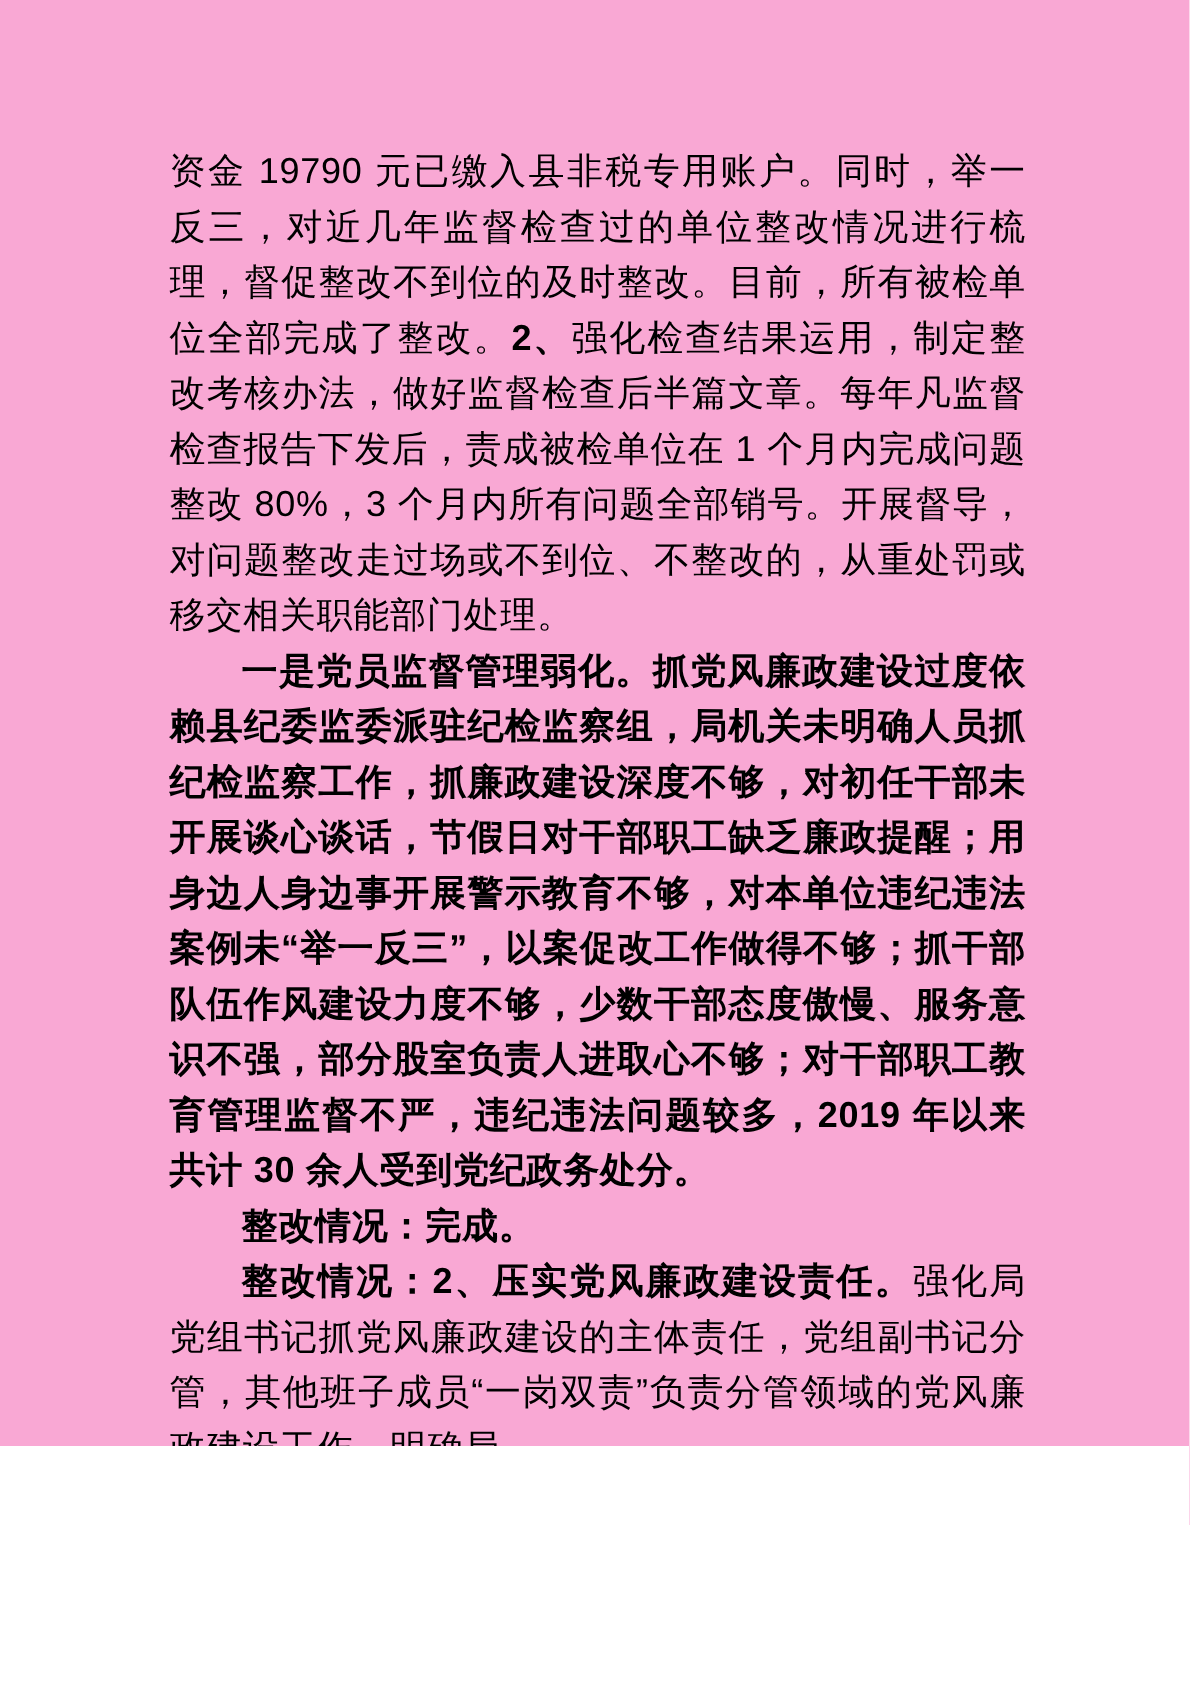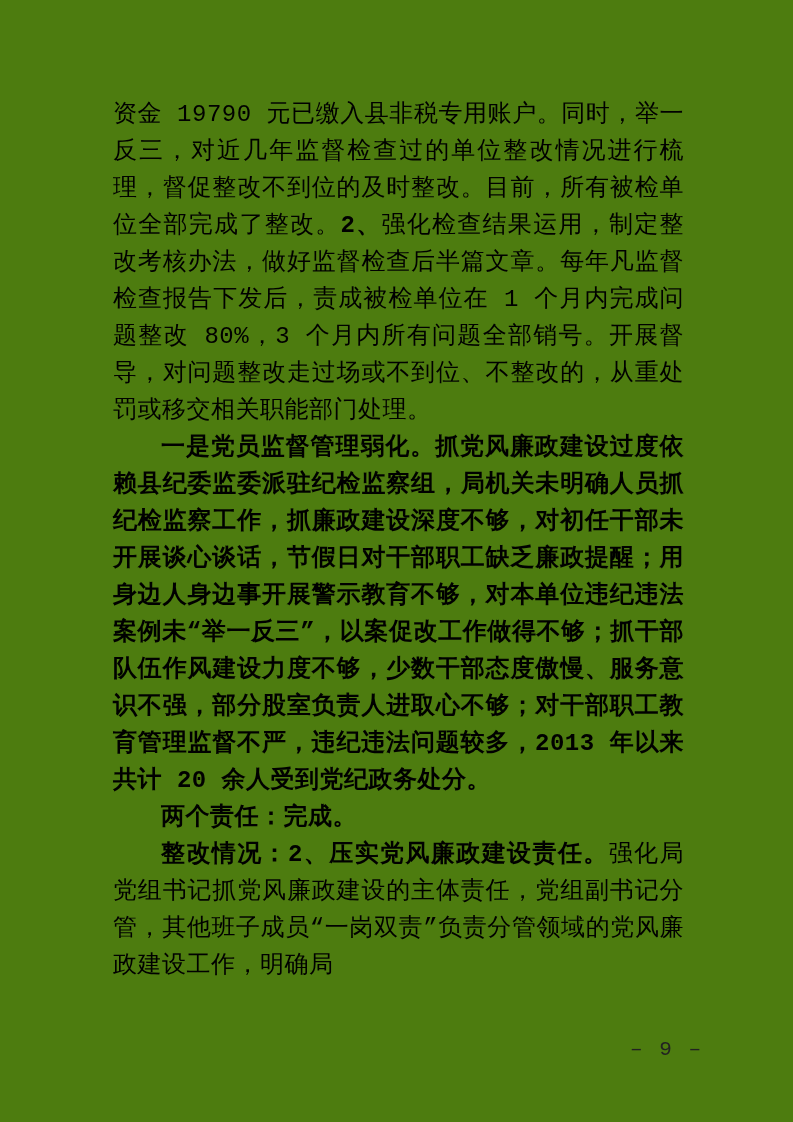--- a/index.html
+++ b/index.html
@@ -3,24 +3,24 @@
 <meta charset="utf-8">
 <style>
   html, body {
     margin: 0;
     padding: 0;
     background: #ffffff;
   }
   .page {
     position: relative;
     width: 793px;
-    height: 1122px;
-    background: #4d7c0f;
+    height: 964px;
+    background: #f9a8d4;
     overflow: hidden;
-    font-family: Liberation Mono, monospace;
+    font-family: Liberation Sans, sans-serif;
     color: #000000;
   }
   .content {
     position: absolute;
     left: 113px;
     top: 96px;
     width: 571px;
     font-size: 24px;
     line-height: 37px;
     text-align: justify;
@@ -55,23 +55,23 @@
 
 <div class="page">
   <div class="content">
 
     <p>
       <span>资金 19790 元已缴入县非税专用账户。同时，举一反三，对近几年监督检查过的单位整改情况进行梳理，督促整改不到位的及时整改。目前，所有被检单位全部完成了整改。</span><span class="bold">2、</span><span>强化检查结果运用，制定整改考核办法，做好监督检查后半篇文章。每年凡监督检查报告下发后，责成被检单位在 1 个月内完成问题整改 80%，3 个月内所有问题全部销号。开展督导，对问题整改走过场或不到位、不整改的，从重处罚或移交相关职能部门处理。</span>
     </p>
 
 
 
-    <p class="bold indent">一是党员监督管理弱化。抓党风廉政建设过度依赖县纪委监委派驻纪检监察组，局机关未明确人员抓纪检监察工作，抓廉政建设深度不够，对初任干部未开展谈心谈话，节假日对干部职工缺乏廉政提醒；用身边人身边事开展警示教育不够，对本单位违纪违法案例未“举一反三”，以案促改工作做得不够；抓干部队伍作风建设力度不够，少数干部态度傲慢、服务意识不强，部分股室负责人进取心不够；对干部职工教育管理监督不严，违纪违法问题较多，2013 年以来共计 20 余人受到党纪政务处分。</p>
+    <p class="bold indent">一是党员监督管理弱化。抓党风廉政建设过度依赖县纪委监委派驻纪检监察组，局机关未明确人员抓纪检监察工作，抓廉政建设深度不够，对初任干部未开展谈心谈话，节假日对干部职工缺乏廉政提醒；用身边人身边事开展警示教育不够，对本单位违纪违法案例未“举一反三”，以案促改工作做得不够；抓干部队伍作风建设力度不够，少数干部态度傲慢、服务意识不强，部分股室负责人进取心不够；对干部职工教育管理监督不严，违纪违法问题较多，2019 年以来共计 30 余人受到党纪政务处分。</p>
 
-    <p class="bold indent">两个责任：完成。</p>
+    <p class="bold indent">整改情况：完成。</p>
 
     <p class="indent">
       <span class="bold">整改情况：2、压实党风廉政建设责任。</span><span>强化局党组书记抓党风廉政建设的主体责任，党组副书记分管，其他班子成员“一岗双责”负责分管领域的党风廉政建设工作，明确局</span>
     </p>
 
   </div>
 
   <div class="page-number">– 9 –</div>
 </div>
 

